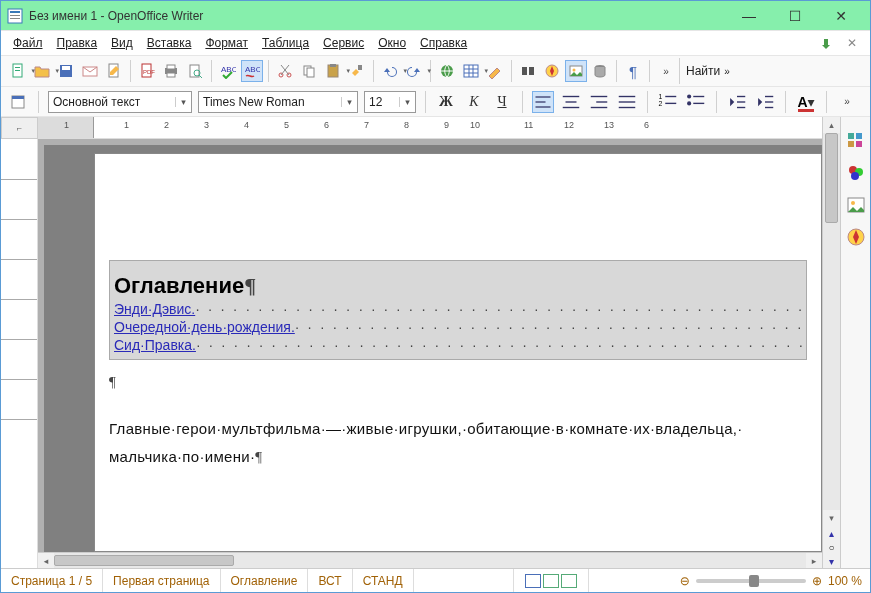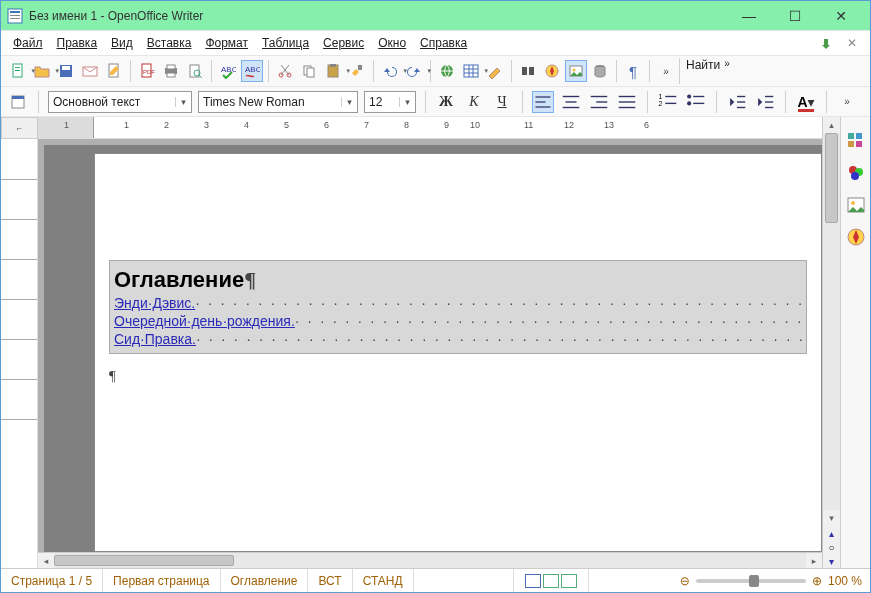--- a/index.html
+++ b/index.html
@@ -11,42 +11,42 @@
 .winbtn { width: 46px; height: 30px; display: flex; align-items: center; justify-content: center; color: #333; font-size: 14px; }
 .menubar { height: 24px; display: flex; align-items: center; gap: 2px; padding: 0 6px; background: #fff; }
 .menuitem { padding: 2px 6px; font-size: 12px; text-decoration: underline; }
 .menubar .spacer { flex: 1; }
 .menubar .small-icon { width: 16px; height: 16px; display:flex; align-items:center; justify-content:center; margin: 0 4px; }
 .toolbar { height: 32px; display: flex; align-items: center; gap: 2px; padding: 2px 6px; border-top: 1px solid #e6e6e6; border-bottom: 1px solid #e6e6e6; background: #f9f9f9; }
 .tool { width: 22px; height: 22px; display: flex; align-items: center; justify-content: center; color: #444; position:relative; }
 .tool svg { width: 16px; height: 16px; }
 .tool .dd { position:absolute; right:-6px; top:50%; transform:translateY(-50%); font-size:7px; color:#666; }
 .sep { width: 1px; height: 22px; background: #d0d0d0; margin: 0 3px; }
-.find-box { display:flex; align-items:flex-start; gap:4px; padding:0 6px; border-left:1px solid #d0d0d0; height:100%; }
+.find-box { display:flex; align-items:center; gap:4px; padding:0 6px; border-left:1px solid #d0d0d0; height:100%; }
 .find-box span { font-size:12px; }
 .fmtbar { height: 30px; display: flex; align-items: center; gap: 6px; padding: 2px 6px; background: #f9f9f9; border-bottom:1px solid #e6e6e6;}
 .combo { display: flex; align-items: center; height: 22px; border: 1px solid #999; background: #fff; font-size: 12px; }
 .combo .pad { padding: 0 4px; }
 .combo .caret { width: 16px; text-align:center; border-left:1px solid #ccc; color:#555; font-size: 9px; }
 .fmtbtn { width: 22px; height: 22px; display:flex; align-items:center; justify-content:center; font-family: "Times New Roman", serif; font-size:14px; color:#333; }
 .fmtbtn.active { background:#cfe3f9; border:1px solid #7bb1ea; }
 .workspace { display:flex; height: calc(100% - 30px - 24px - 32px - 30px - 24px); }
 .ruler-corner { width:37px; height:22px; background:#efefef; border:1px solid #ccc; display:flex; align-items:center; justify-content:center; font-size:9px; color:#666; }
 .left-col { width:37px; display:flex; flex-direction:column; border-right:1px solid #ddd; }
 .vruler-body { flex:1; background:#fff; position:relative; }
 .vruler-body .tick { position:absolute; left:0; width:100%; border-top:1px solid #aaa; font-size:8px; color:#555; text-align:center; }
 .main-col { flex:1; display:flex; flex-direction:column; overflow:hidden; }
 .hruler { height:22px; display:flex; align-items:center; background:#fff; border-bottom:1px solid #ddd; position:relative; }
 .hruler .neg { width:56px; height:100%; background:#dcdcdc; border-right:1px solid #999; }
 .hruler .ticks { flex:1; position:relative; height:100%; }
 .hruler .tick-num { position:absolute; top:3px; font-size:9px; color:#555; }
 .docarea { flex:1; overflow:hidden; position:relative; background:#b0b0b0; }
 .page-shadow { position:absolute; left:6px; top:6px; width: calc(100% - 6px); height: 100%; background:#808080; }
 .docpage { position:absolute; left:56px; top:14px; right:0; bottom:0; background:#fff; border:1px solid #888; padding: 106px 14px 14px 14px; }
-.toc-block { background: linear-gradient(#d8d8d8,#d8d8d8); border:1px solid #aaa; padding:6px 4px 6px 4px; }
+.toc-block { background: linear-gradient(#d8d8d8,#d8d8d8); border:1px solid #aaa; padding:12px 4px 6px 4px; }
 .toc-title { font-family: Arial, sans-serif; font-weight:bold; font-size:22px; color:#000; }
 .toc-line { display:flex; align-items:baseline; font-family:"Times New Roman", serif; font-size:14px; color:#2a2ab8; margin-top:2px; }
 .toc-link { text-decoration: underline; }
 .toc-dots { flex:1; overflow:hidden; white-space:nowrap; letter-spacing:2px; color:#444; }
 .para-mark { color:#444; font-family:"Times New Roman",serif; }
 .body-text { font-family:"Times New Roman", serif; font-size:15px; color:#111; margin-top:18px; letter-spacing:0.3px; word-spacing: 3px; line-height:1.9; }
 .scroll-col { width:18px; background:#f0f0f0; border-left:1px solid #ccc; display:flex; flex-direction:column; }
 .scroll-col .sbtn { height:16px; display:flex; align-items:center; justify-content:center; font-size:9px; color:#666; }
 .scroll-col .track { flex:1; background:#e8e8e8; position:relative; }
 .scroll-col .thumb { position:absolute; left:2px; right:2px; top:0; height:90px; background:#c7c7c7; border:1px solid #aaa; border-radius:2px; }
@@ -415,20 +415,24 @@
           <div class="toc-line">
             <span class="toc-link">Очередной·день·рождения.</span>
             <span class="toc-dots">· · · · · · · · · · · · · · · · · · · · · · · · · · · · · · · · · · · · · · · · · · · · · · · · · · · · · · · · · · · · · · · · · · · · · · · · · · · · · · · · · · ·</span>
           </div>
           <div class="toc-line">
             <span class="toc-link">Сид·Правка.</span>
             <span class="toc-dots">· · · · · · · · · · · · · · · · · · · · · · · · · · · · · · · · · · · · · · · · · · · · · · · · · · · · · · · · · · · · · · · · · · · · · · · · · · · · · · · · · · ·</span>
           </div>
         </div>
         <div class="body-text" style="margin-top:8px"><span class="para-mark">¶</span></div>
+        <div class="body-text">
+          <span>Главные·герои·мультфильма·—·живые·игрушки,·обитающие·в·комнате·их·владельца,·</span><br>
+          <span>мальчика·по·имени·</span><span class="para-mark">¶</span>
+        </div>
       </div>
     </div>
     <div class="hscroll">
       <div class="sbtn">◂</div>
       <div class="track">
           <div class="thumb"></div>
         </div>
       <div class="sbtn">▸</div>
     </div>
   </div>

